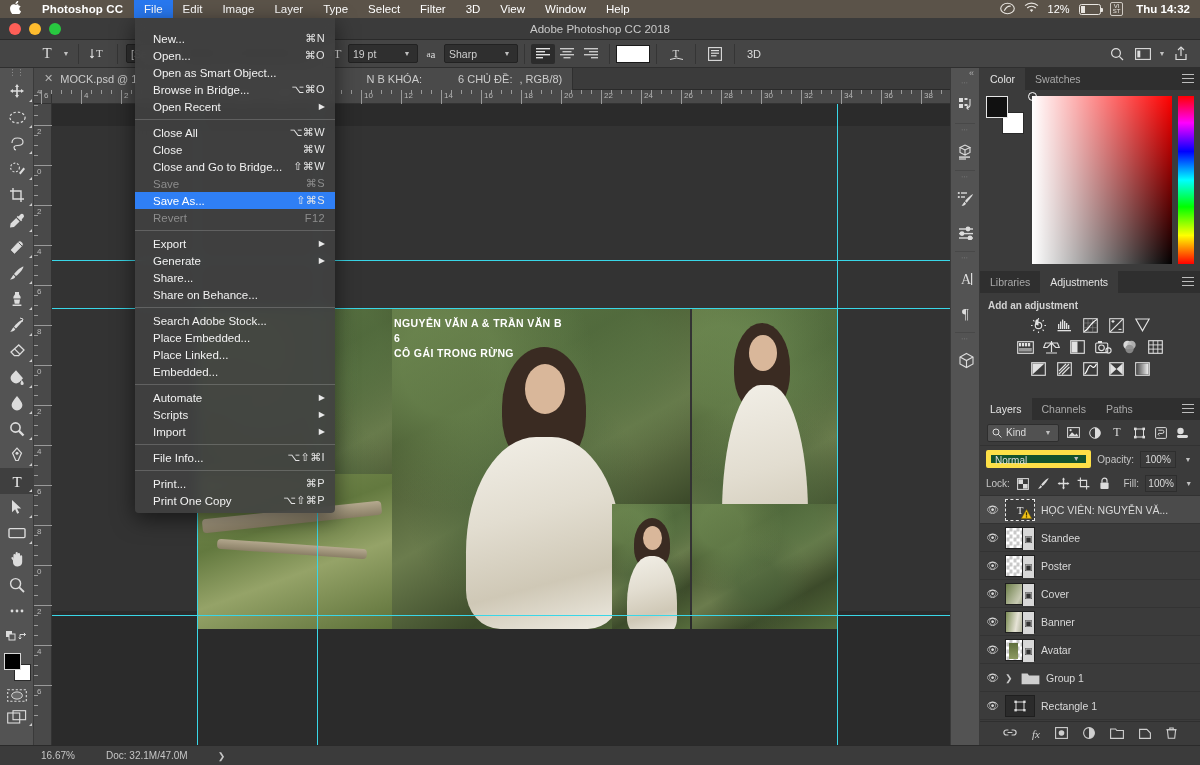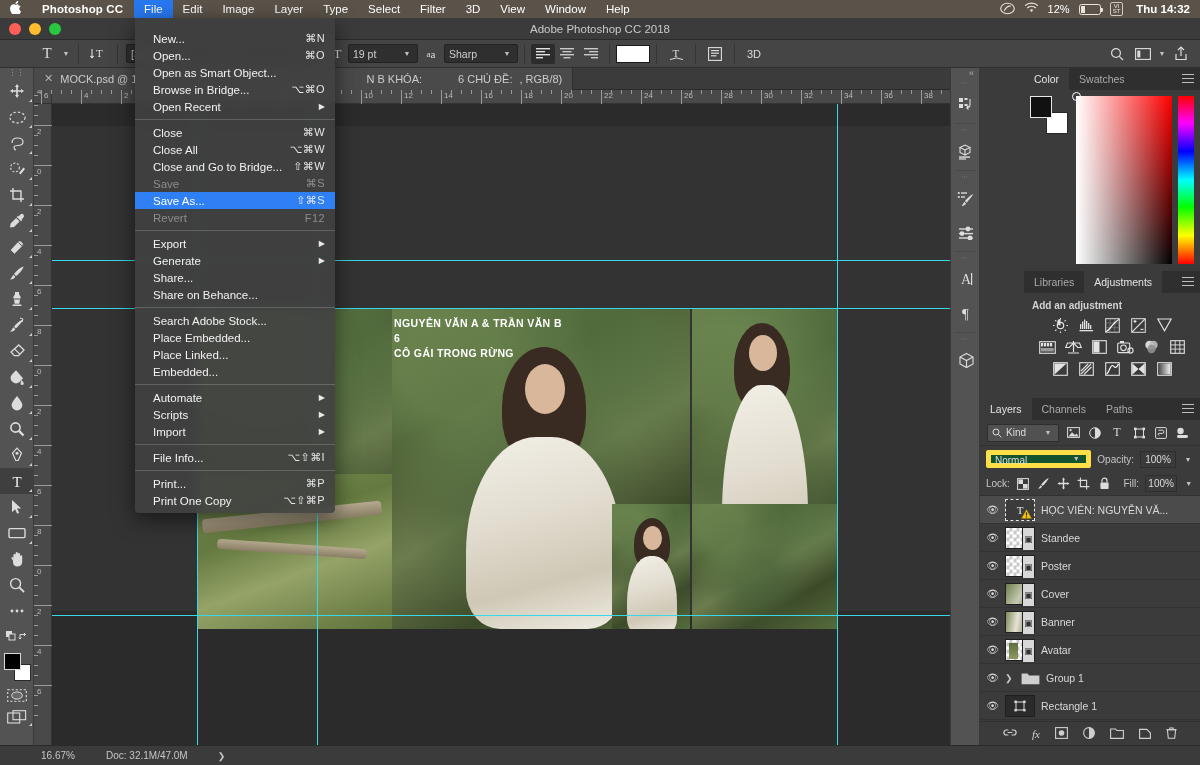--- a/index.html
+++ b/index.html
@@ -96,21 +96,21 @@
   .log{ position:absolute; border-radius:4px; background:linear-gradient(#b5a98f,#8a7f66);}
 
   
   .rail{ position:absolute; top:68px; right:220px; width:30px; bottom:20px; background:#535353;
     border-left:1px solid #3a3a3a; border-right:1px solid #3a3a3a; z-index:28;}
   .rail .rgrip{ text-align:right; padding-right:5px; color:#b0b0b0; font-size:9px; line-height:11px;}
   .rail-ico{ width:30px; height:34px; display:flex; align-items:center; justify-content:center; color:#dcdcdc;}
   .rail-div{ height:1px; background:#484848; margin:2px 4px;}
   .rail-dots{ text-align:center; color:#8d8d8d; font-size:7px; letter-spacing:1px; line-height:8px;}
 
-  .dock{ position:absolute; top:68px; right:0; width:220px; bottom:20px; background:#3b3b3b; z-index:29;padding-left:44px;}
+  .dock{ position:absolute; top:68px; right:0; width:220px; bottom:20px; background:#3b3b3b; z-index:29;}
   .panel{ background:#3b3b3b; }
   .ptabs{ height:22px; background:#2f2f2f; display:flex; align-items:flex-end; position:relative;}
   .ptab{ height:22px; padding:0 10px; font-size:10.5px; color:#a9a9a9; display:flex; align-items:center;}
   .ptab.active{ background:#3b3b3b; color:#e4e4e4; }
   .pmenu{ position:absolute; right:6px; top:6px; color:#bdbdbd; font-size:10px; line-height:4px;}
   .pmenu b{ display:block; width:12px; height:1.4px; background:#bdbdbd; margin-bottom:2.4px;}
 
   
   .colorbody{ height:118px; display:flex; padding:6px; gap:6px; position:relative;}
   .cp-fgbg{ position:relative; width:40px; height:40px;}
@@ -1257,26 +1257,26 @@
       <div class="mrow">
         <span class="lab">Browse in Bridge...</span>
         <span class="sc">⌥⌘O</span>
       </div>
       <div class="mrow">
         <span class="lab">Open Recent</span>
         <span class="sub">▶</span>
       </div>
       <div class="msep"></div>
       <div class="mrow">
+        <span class="lab">Close All</span>
+        <span class="sc">⌥⌘W</span>
+      </div>
+      <div class="mrow">
         <span class="lab">Close</span>
         <span class="sc">⌘W</span>
-      </div>
-      <div class="mrow">
-        <span class="lab">Close All</span>
-        <span class="sc">⌥⌘W</span>
       </div>
       <div class="mrow">
         <span class="lab">Close and Go to Bridge...</span>
         <span class="sc">⇧⌘W</span>
       </div>
       <div class="mrow dim">
         <span class="lab">Save</span>
         <span class="sc">⌘S</span>
       </div>
       <div class="mrow hl">

